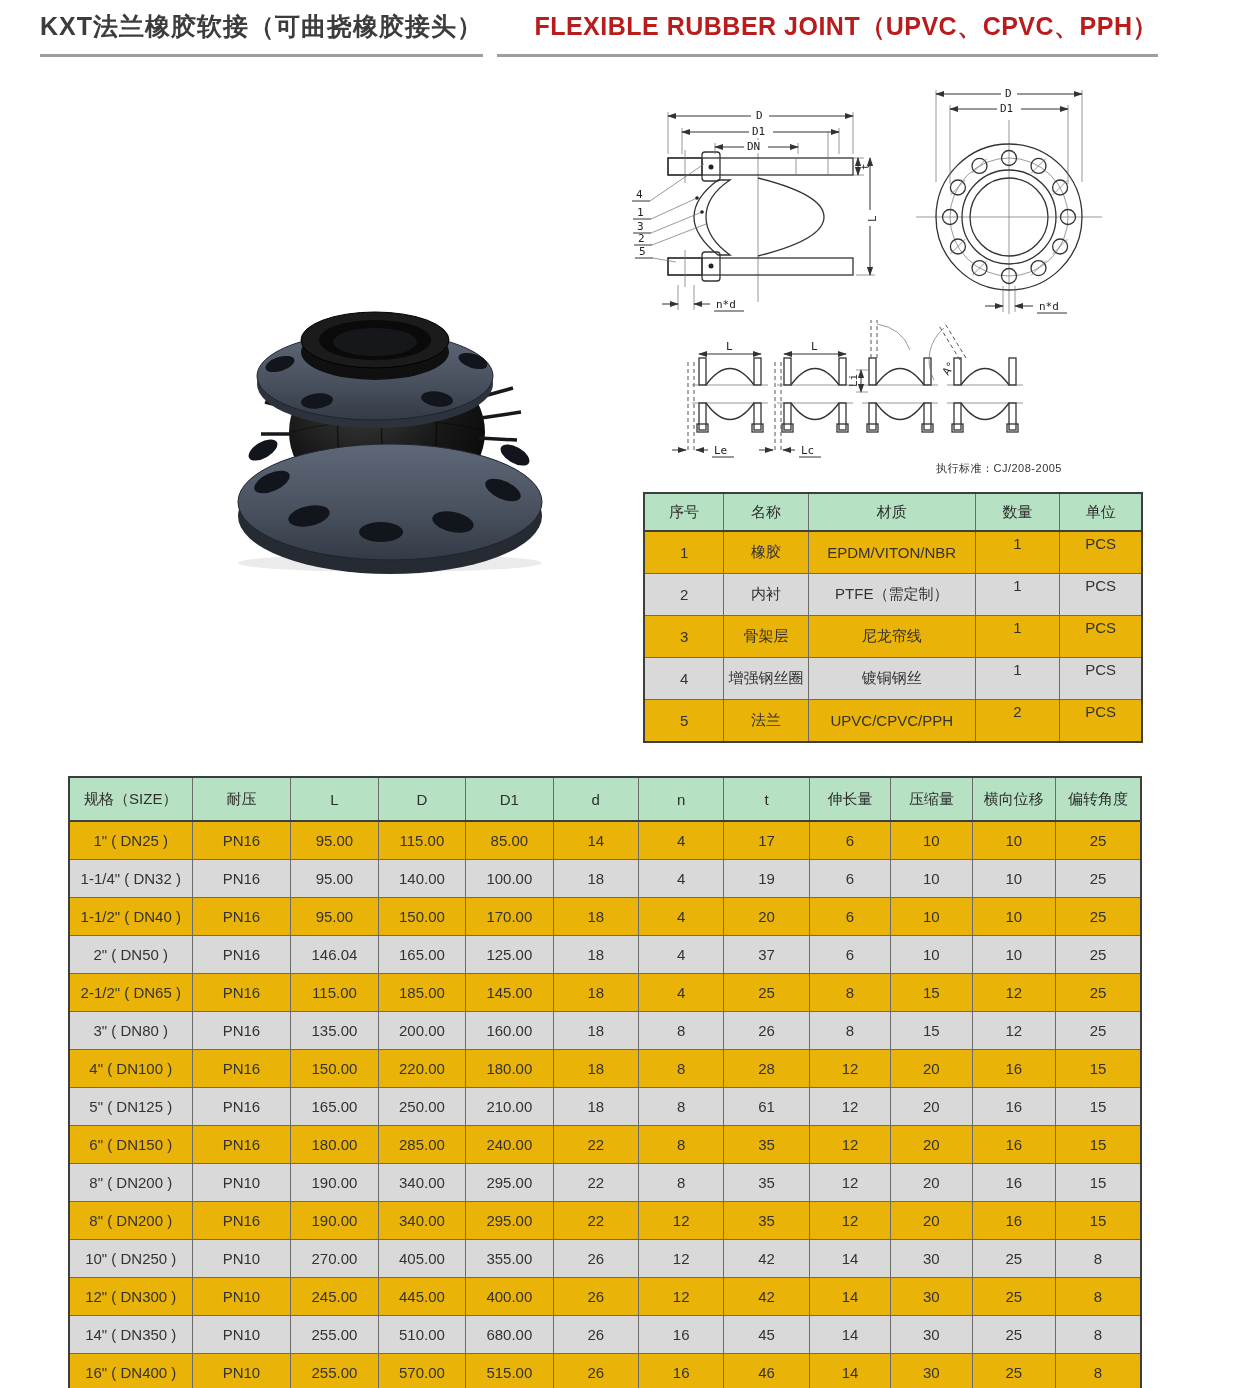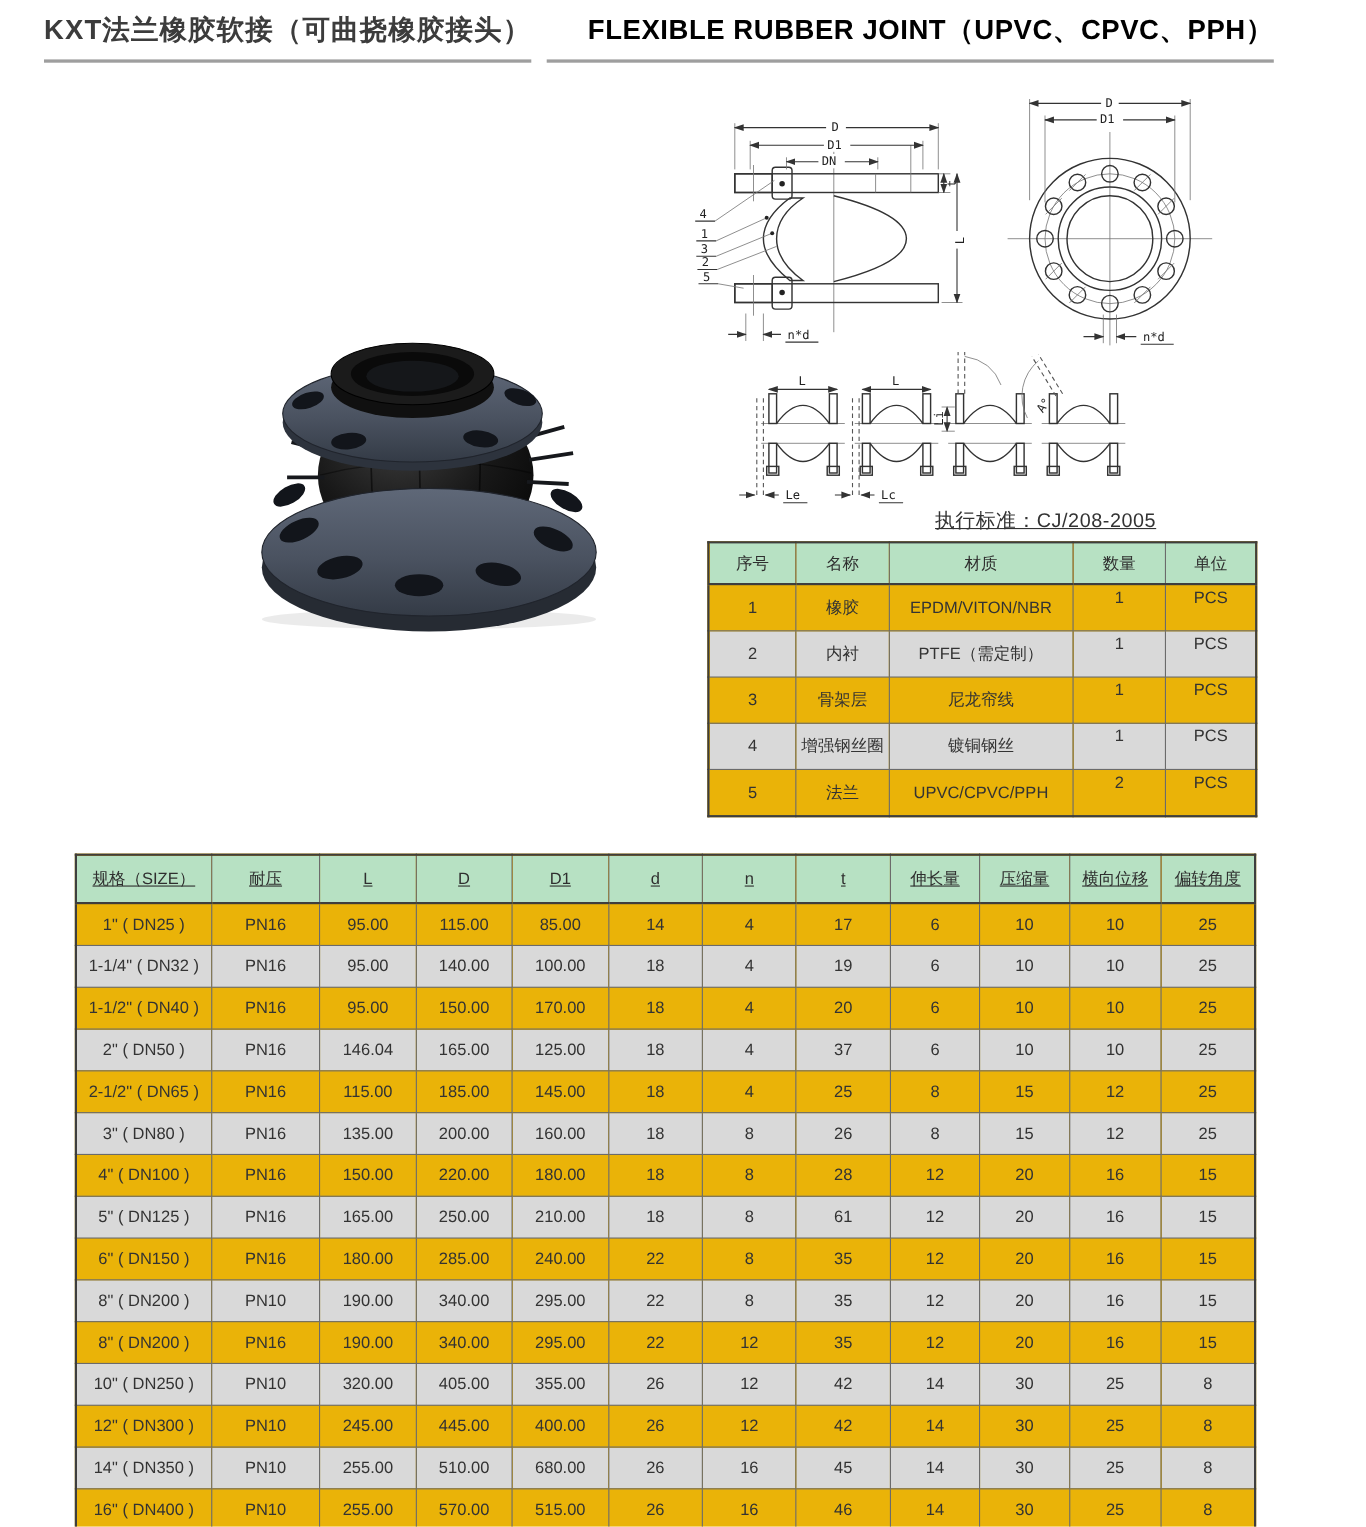--- a/index.html
+++ b/index.html
@@ -2,47 +2,47 @@
 <html><head>
 <meta charset="utf-8">
 <style>
   html,body{margin:0;padding:0;background:#fff;}
   .page{position:relative;width:1242px;height:1388px;background:#fff;overflow:hidden;
         font-family:"Liberation Sans","DejaVu Sans",sans-serif;color:#333;}
   
   .hdr{position:absolute;left:40px;top:10px;width:1118px;display:flex;align-items:flex-end;text-align:right;}
   .hdr .cn{font-size:25px;font-weight:700;color:#3c3c3c;letter-spacing:1px;
            border-bottom:3px solid #9e9e9e;padding-bottom:11px;white-space:nowrap;}
-  .hdr .en{font-size:25px;font-weight:700;color:#000000;letter-spacing:.5px;margin-left:14px;
+  .hdr .en{font-size:25px;font-weight:700;color:#b91c1c;letter-spacing:.5px;margin-left:14px;
            border-bottom:3px solid #9e9e9e;padding-bottom:11px;flex:1;white-space:nowrap;}
   
   .drawings{position:absolute;left:618px;top:62px;}
   .photo{position:absolute;left:225px;top:300px;}
   .dim{stroke:#333;stroke-width:1;fill:none;}
   .thin{stroke:#777;stroke-width:.75;fill:none;}
   .edge{stroke:#333;stroke-width:1.3;fill:none;}
   .lbl{font:11px "DejaVu Sans Mono","Liberation Mono",monospace;fill:#222;}
   .dash{stroke:#555;stroke-width:1;stroke-dasharray:4 3;fill:none;}
   
-  .standard{position:absolute;left:850px;top:461px;width:298px;text-align:left;
-            font-size:18px;color:#333;letter-spacing:.5px;text-decoration:underline;}
+  .standard{position:absolute;left:850px;top:461px;width:298px;text-align:center;
+            font-size:11px;color:#333;letter-spacing:.5px;}
   
   table{border-collapse:collapse;background:#eab308;table-layout:fixed;}
   th,td{border:1px solid #6b6b6b;text-align:center;vertical-align:middle;
         overflow:hidden;white-space:nowrap;}
   th{background:#b7e1c3;font-weight:400;color:#2f2f2f;}
   tbody tr:nth-child(even) td{background:#d9d9d9;}
   .parts-table{position:absolute;left:643px;top:492px;width:500px;font-size:15px;
                border:2px solid #3e3e3e;}
   .parts-table th{height:34px;border-bottom:2px solid #3e3e3e;}
   .parts-table td{height:37px;}
   .parts-table td:nth-child(4),.parts-table td:nth-child(5){vertical-align:top;padding-top:3px;}
   .spec-table{position:absolute;left:68px;top:776px;width:1074px;font-size:15px;
               border:2px solid #3e3e3e;}
-  .spec-table th{height:40px;border-bottom:2px solid #3e3e3e;text-decoration:underline;}
+  .spec-table th{height:40px;border-bottom:2px solid #3e3e3e;}
   .spec-table td{height:35px;}
 </style>
 </head>
 <body>
 
 <div class="page">
 
   <div class="hdr">
     <div class="cn">KXT法兰橡胶软接（可曲挠橡胶接头）</div>
     <div class="en">FLEXIBLE RUBBER JOINT（UPVC、CPVC、PPH）</div>
@@ -554,21 +554,21 @@
           <td>12</td>
           <td>35</td>
           <td>12</td>
           <td>20</td>
           <td>16</td>
           <td>15</td>
         </tr>
         <tr>
           <td>10" ( DN250 )</td>
           <td>PN10</td>
-          <td>320.00</td>
+          <td>270.00</td>
           <td>405.00</td>
           <td>355.00</td>
           <td>26</td>
           <td>12</td>
           <td>42</td>
           <td>14</td>
           <td>30</td>
           <td>25</td>
           <td>8</td>
         </tr>

